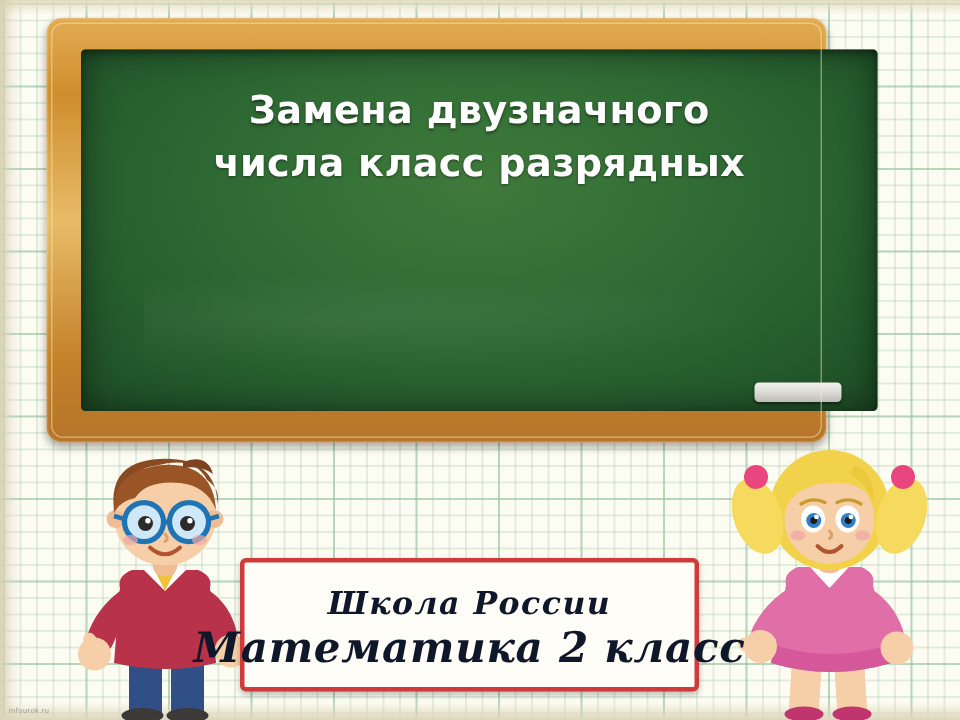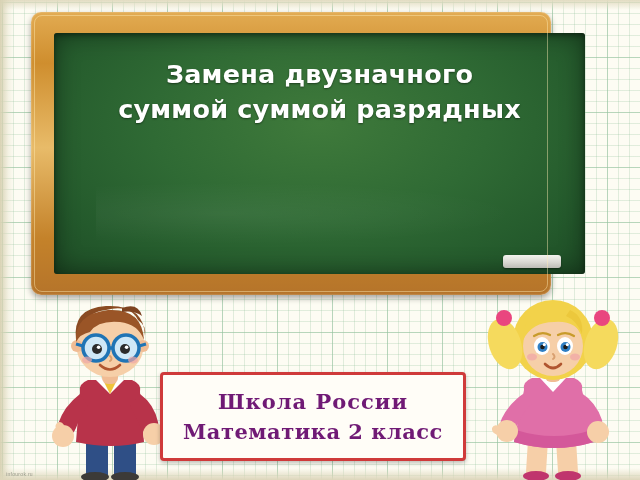--- a/index.html
+++ b/index.html
@@ -132,27 +132,28 @@
     background: #fffdf7;
     border: 3px solid #cf3a3a;
     border-radius: 4px;
     box-shadow: 0 2px 4px rgba(0,0,0,0.25);
     display: flex;
     flex-direction: column;
     align-items: center;
     justify-content: center;
   }
   #label-plate .plate-line {
-    color: #701a75;
+    color: #0f172a;
     font-family: "DejaVu Serif", "Liberation Serif", serif;
+    font-style: italic;
     font-weight: bold;
     white-space: nowrap;
   }
   #label-line-1 { font-size: 21px; line-height: 30px; letter-spacing: 1px; }
-  #label-line-2 { font-size: 21px; line-height: 30px; letter-spacing: 0.5px; }
+  #label-line-2 { font-size: 28px; line-height: 30px; letter-spacing: 0.5px; }
 
   
   #watermark {
     position: absolute;
     left: 6px;
     bottom: 3px;
     font-size: 5px;
     color: #9a9a8c;
     letter-spacing: 0.3px;
     font-family: "Liberation Sans", sans-serif;
@@ -169,21 +170,21 @@
 <div id="slide">
 
   <div id="paper-edge-top"></div>
   <div id="paper-edge-left"></div>
   <div id="paper-edge-bottom"></div>
 
   <div id="board-frame">
     <div id="board-surface">
       <div id="board-title">
         <span class="line">Замена двузначного</span>
-        <span class="line">суммой суммой разрядных</span>
+        <span class="line">числа класс разрядных</span>
       </div>
       <div id="eraser"></div>
     </div>
   </div>
 
   <div id="boy" class="kid">
     <svg viewBox="0 0 142 184" width="142" height="184" xmlns="http://www.w3.org/2000/svg">
 
       <path d="M52 140 L52 178 Q52 183 58 183 L70 183 Q75 183 74 178 L74 140 Z" fill="#2f4f86"></path>
       <path d="M80 140 L80 178 Q80 183 86 183 L98 183 Q103 183 102 178 L102 140 Z" fill="#2f4f86"></path>

